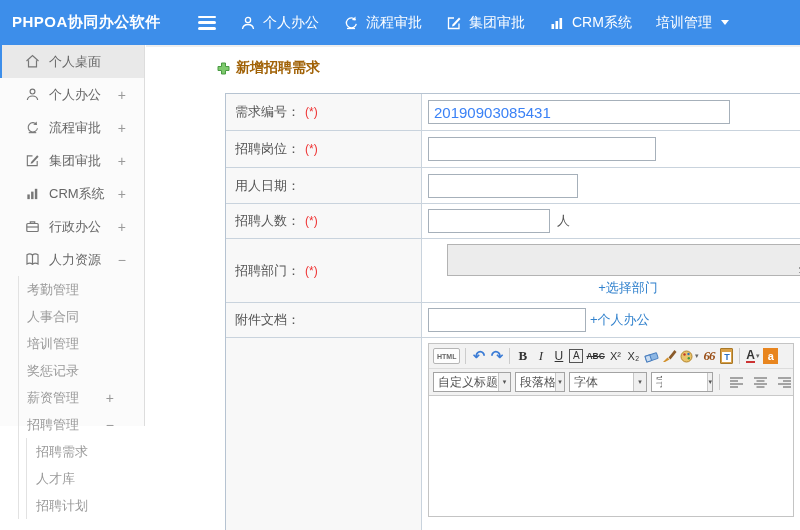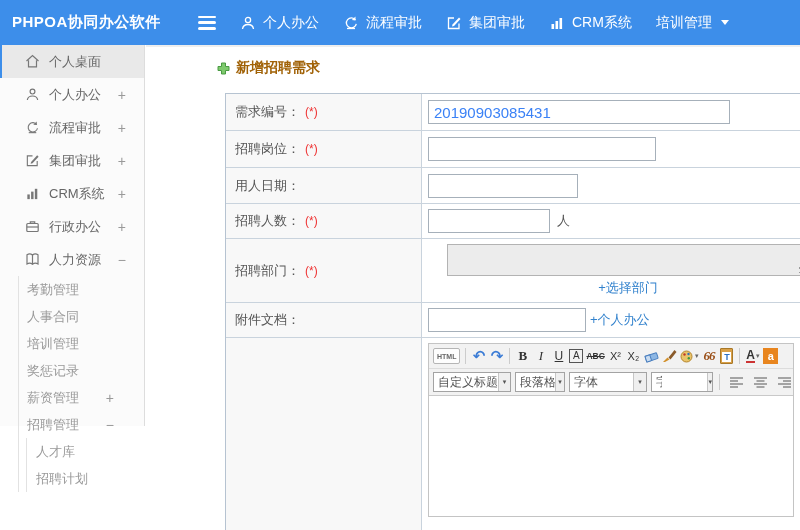--- a/index.html
+++ b/index.html
@@ -234,20 +234,23 @@
       <span>薪资管理</span>
       <span class="expand">+</span>
     </div>
     <div class="sub-item">
       <span>招聘管理</span>
       <span class="expand">−</span>
     </div>
 
     <div class="submenu2">
       <div class="sub-item">
+        <span>招聘需求</span>
+      </div>
+      <div class="sub-item">
         <span>人才库</span>
       </div>
       <div class="sub-item">
         <span>招聘计划</span>
       </div>
     </div>
   </div>
 </div>
 
 <div id="main">

